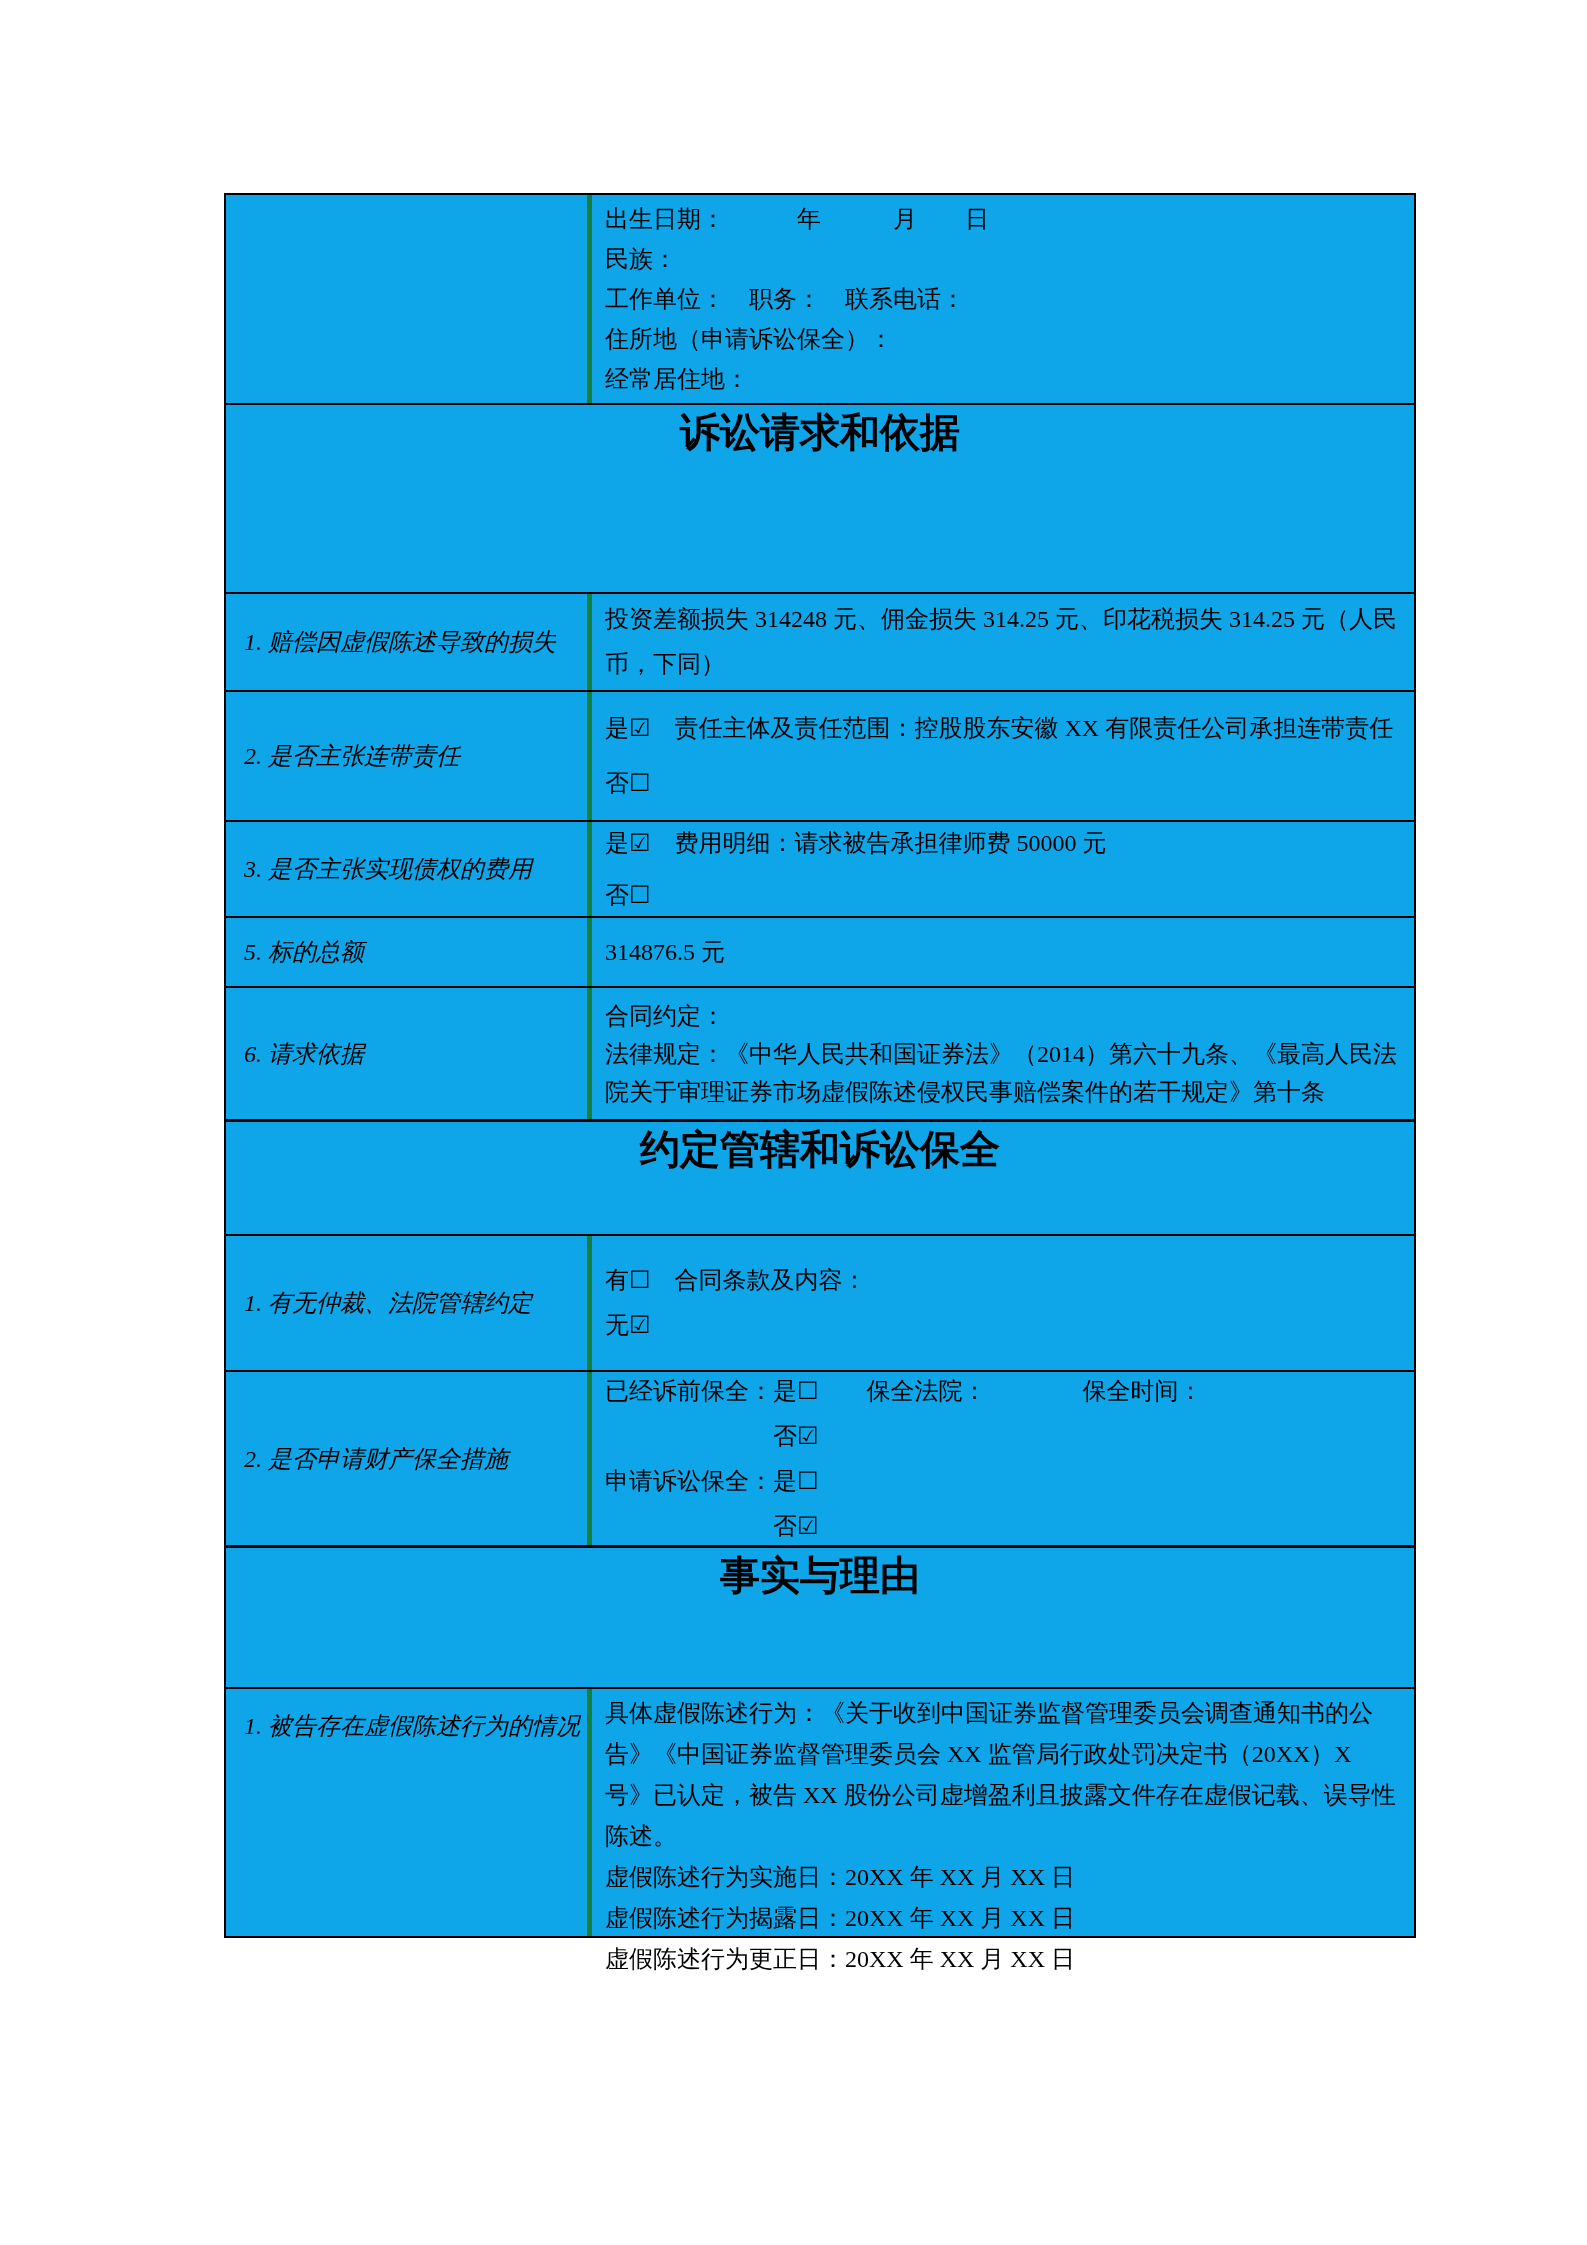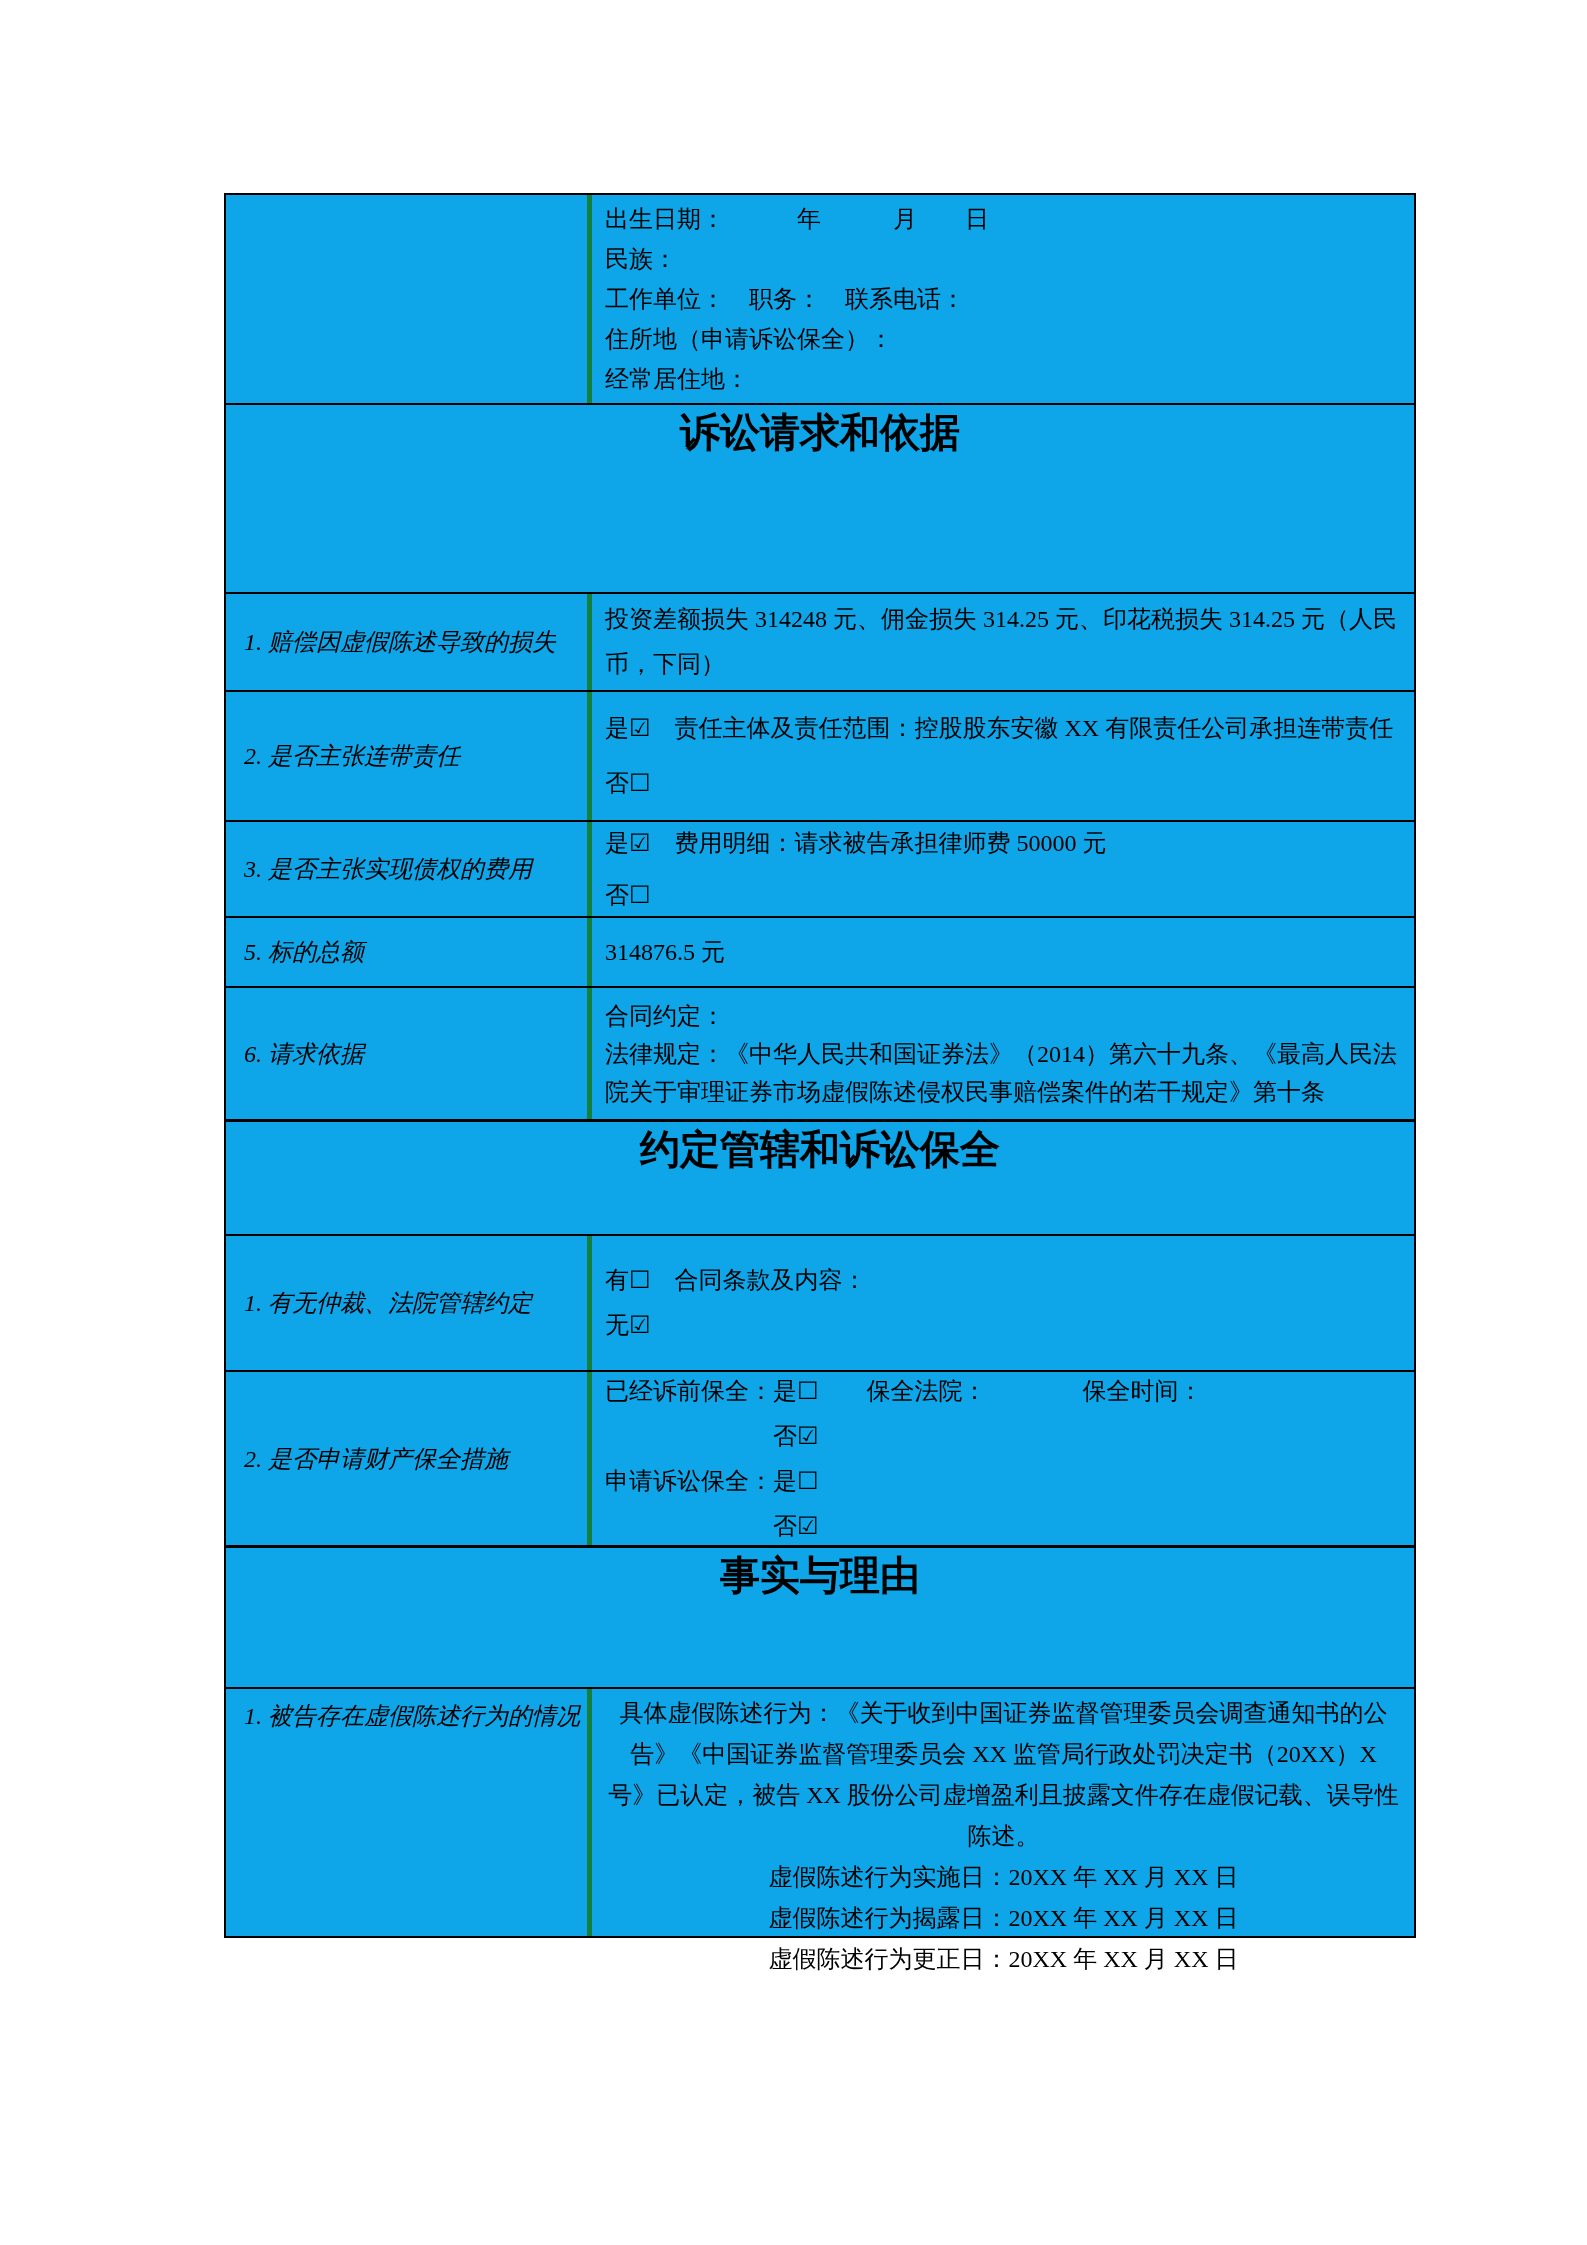--- a/index.html
+++ b/index.html
@@ -77,26 +77,25 @@
   .r-claim3 .cell-r p { line-height: 52px; }
   .r-claim4 .cell-r p { line-height: 40px; }
   .r-claim5 .cell-r p { line-height: 40px; }
   .r-claim6 .cell-r p { line-height: 38px; }
   .r-jur1   .cell-r p { line-height: 45px; }
   .r-jur2   .cell-r p { line-height: 45px; }
   .r-fact1  .cell-r p { line-height: 41px; }
 
   .r-fact1 .cell-l {
     align-items: flex-start;
-    padding-top: 6px;
+    padding-top: 16px;
     line-height: 42px;
   }
   .r-fact1 .cell-r {
     justify-content: flex-start;
-    text-align: center;
   }
 
   .row-sec {
     display: flex;
     align-items: flex-start;
     justify-content: center;
   }
   .sec-title {
     font-size: 40px;
     font-weight: bold;

